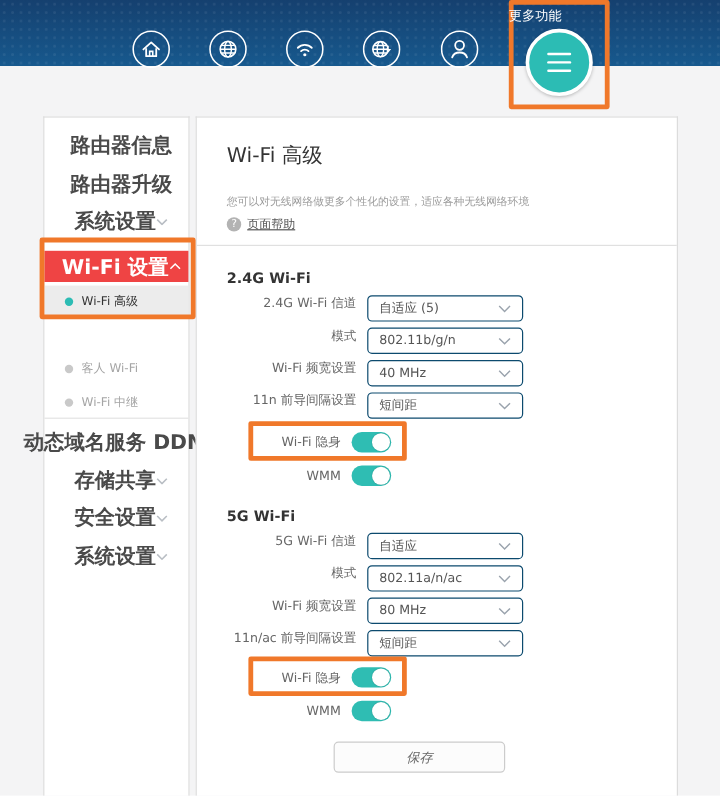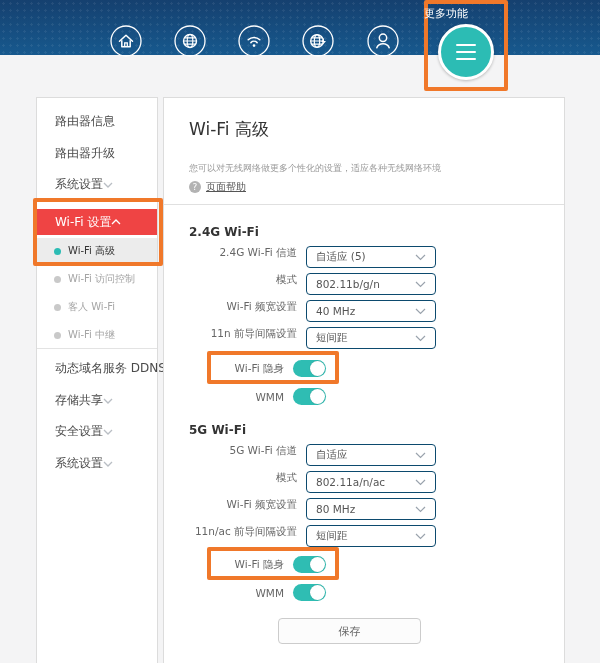--- a/index.html
+++ b/index.html
@@ -36,23 +36,23 @@
     gap:4.5px; z-index:31; cursor:pointer; box-shadow:0 1px 3px rgba(0,0,0,.25);
   }
   .menu-btn span { width:20px; height:2.5px; background:#fff; border-radius:2px; }
   
   .sidebar {
     position:absolute; left:36px; top:97px; width:122px; height:566px;
     background:#fff; border:1px solid #dcdcdc; border-bottom:none;
   }
   .side-item {
     position:absolute; left:0; width:100%; height:31px;
-    display:flex; align-items:center; justify-content:flex-start;
-    padding:0 10px 0 18px; font-size:12px; color:#4a4a4a;
-    white-space:nowrap; cursor:pointer;
+    display:flex; align-items:center; justify-content:center;
+    padding:0 10px 0 18px; font-size:17px; color:#4a4a4a;
+    white-space:nowrap; cursor:pointer;font-weight:bold;
   }
   .side-item.teal {
     height:26px; background:#ef4444; color:#fff;
   }
   .sub-item {
     position:absolute; left:0; width:100%; height:26px;
     display:flex; align-items:center; padding-left:17px;
     font-size:10px; color:#a5a5a5; white-space:nowrap; cursor:pointer;
   }
   .sub-item .dot { width:7px; height:7px; border-radius:50%; background:#c9c9c9; margin-right:7px; flex:none; }
@@ -87,20 +87,21 @@
   }
   .toggle .knob {
     position:absolute; right:1px; top:1px; width:15px; height:15px; border-radius:50%;
     background:#fff; box-shadow:0 0 1px rgba(0,0,0,.3);
   }
   .save-btn {
     position:absolute; left:114px; top:520px; width:143px; height:26px;
     background:#fcfcfc; border:1px solid #ccc; border-radius:4px;
     font-size:11px; color:#666; display:flex; align-items:center; justify-content:center;
     cursor:pointer;
+    font-style:italic;
   }
   
   .hl-box {
     position:absolute; border:4px solid #f0782a; border-radius:2px;
     z-index:25; pointer-events:none;
   }
   .hl-sidebar { left:33px;  top:198px; width:130px; height:68px; }
   .hl-t1      { left:207px; top:351px; width:132px; height:33px; }
   .hl-t2      { left:207px; top:547px; width:132px; height:33px; }
 </style>
@@ -174,24 +175,20 @@
   <div class="side-item teal" style="top:111px">
     <span>Wi-Fi 设置</span>
     <svg class="chev" width="10" height="6" viewBox="0 0 10 6" fill="none" stroke="#fff" stroke-width="1.3">
         <path d="M1 5 L5 1 L9 5"></path>
       </svg>
   </div>
   <div class="sub-item selected" style="top:140px">
     <span class="dot"></span>
     <span>Wi-Fi 高级</span>
   </div>
-  <div class="sub-item" style="top:168px">
-    <span class="dot"></span>
-    <span>Wi-Fi 访问控制</span>
-  </div>
   <div class="sub-item" style="top:196px">
     <span class="dot"></span>
     <span>客人 Wi-Fi</span>
   </div>
   <div class="sub-item" style="top:224px">
     <span class="dot"></span>
     <span>Wi-Fi 中继</span>
   </div>
   <div class="side-divider" style="top:250px"></div>
   <div class="side-item" style="top:255px">

